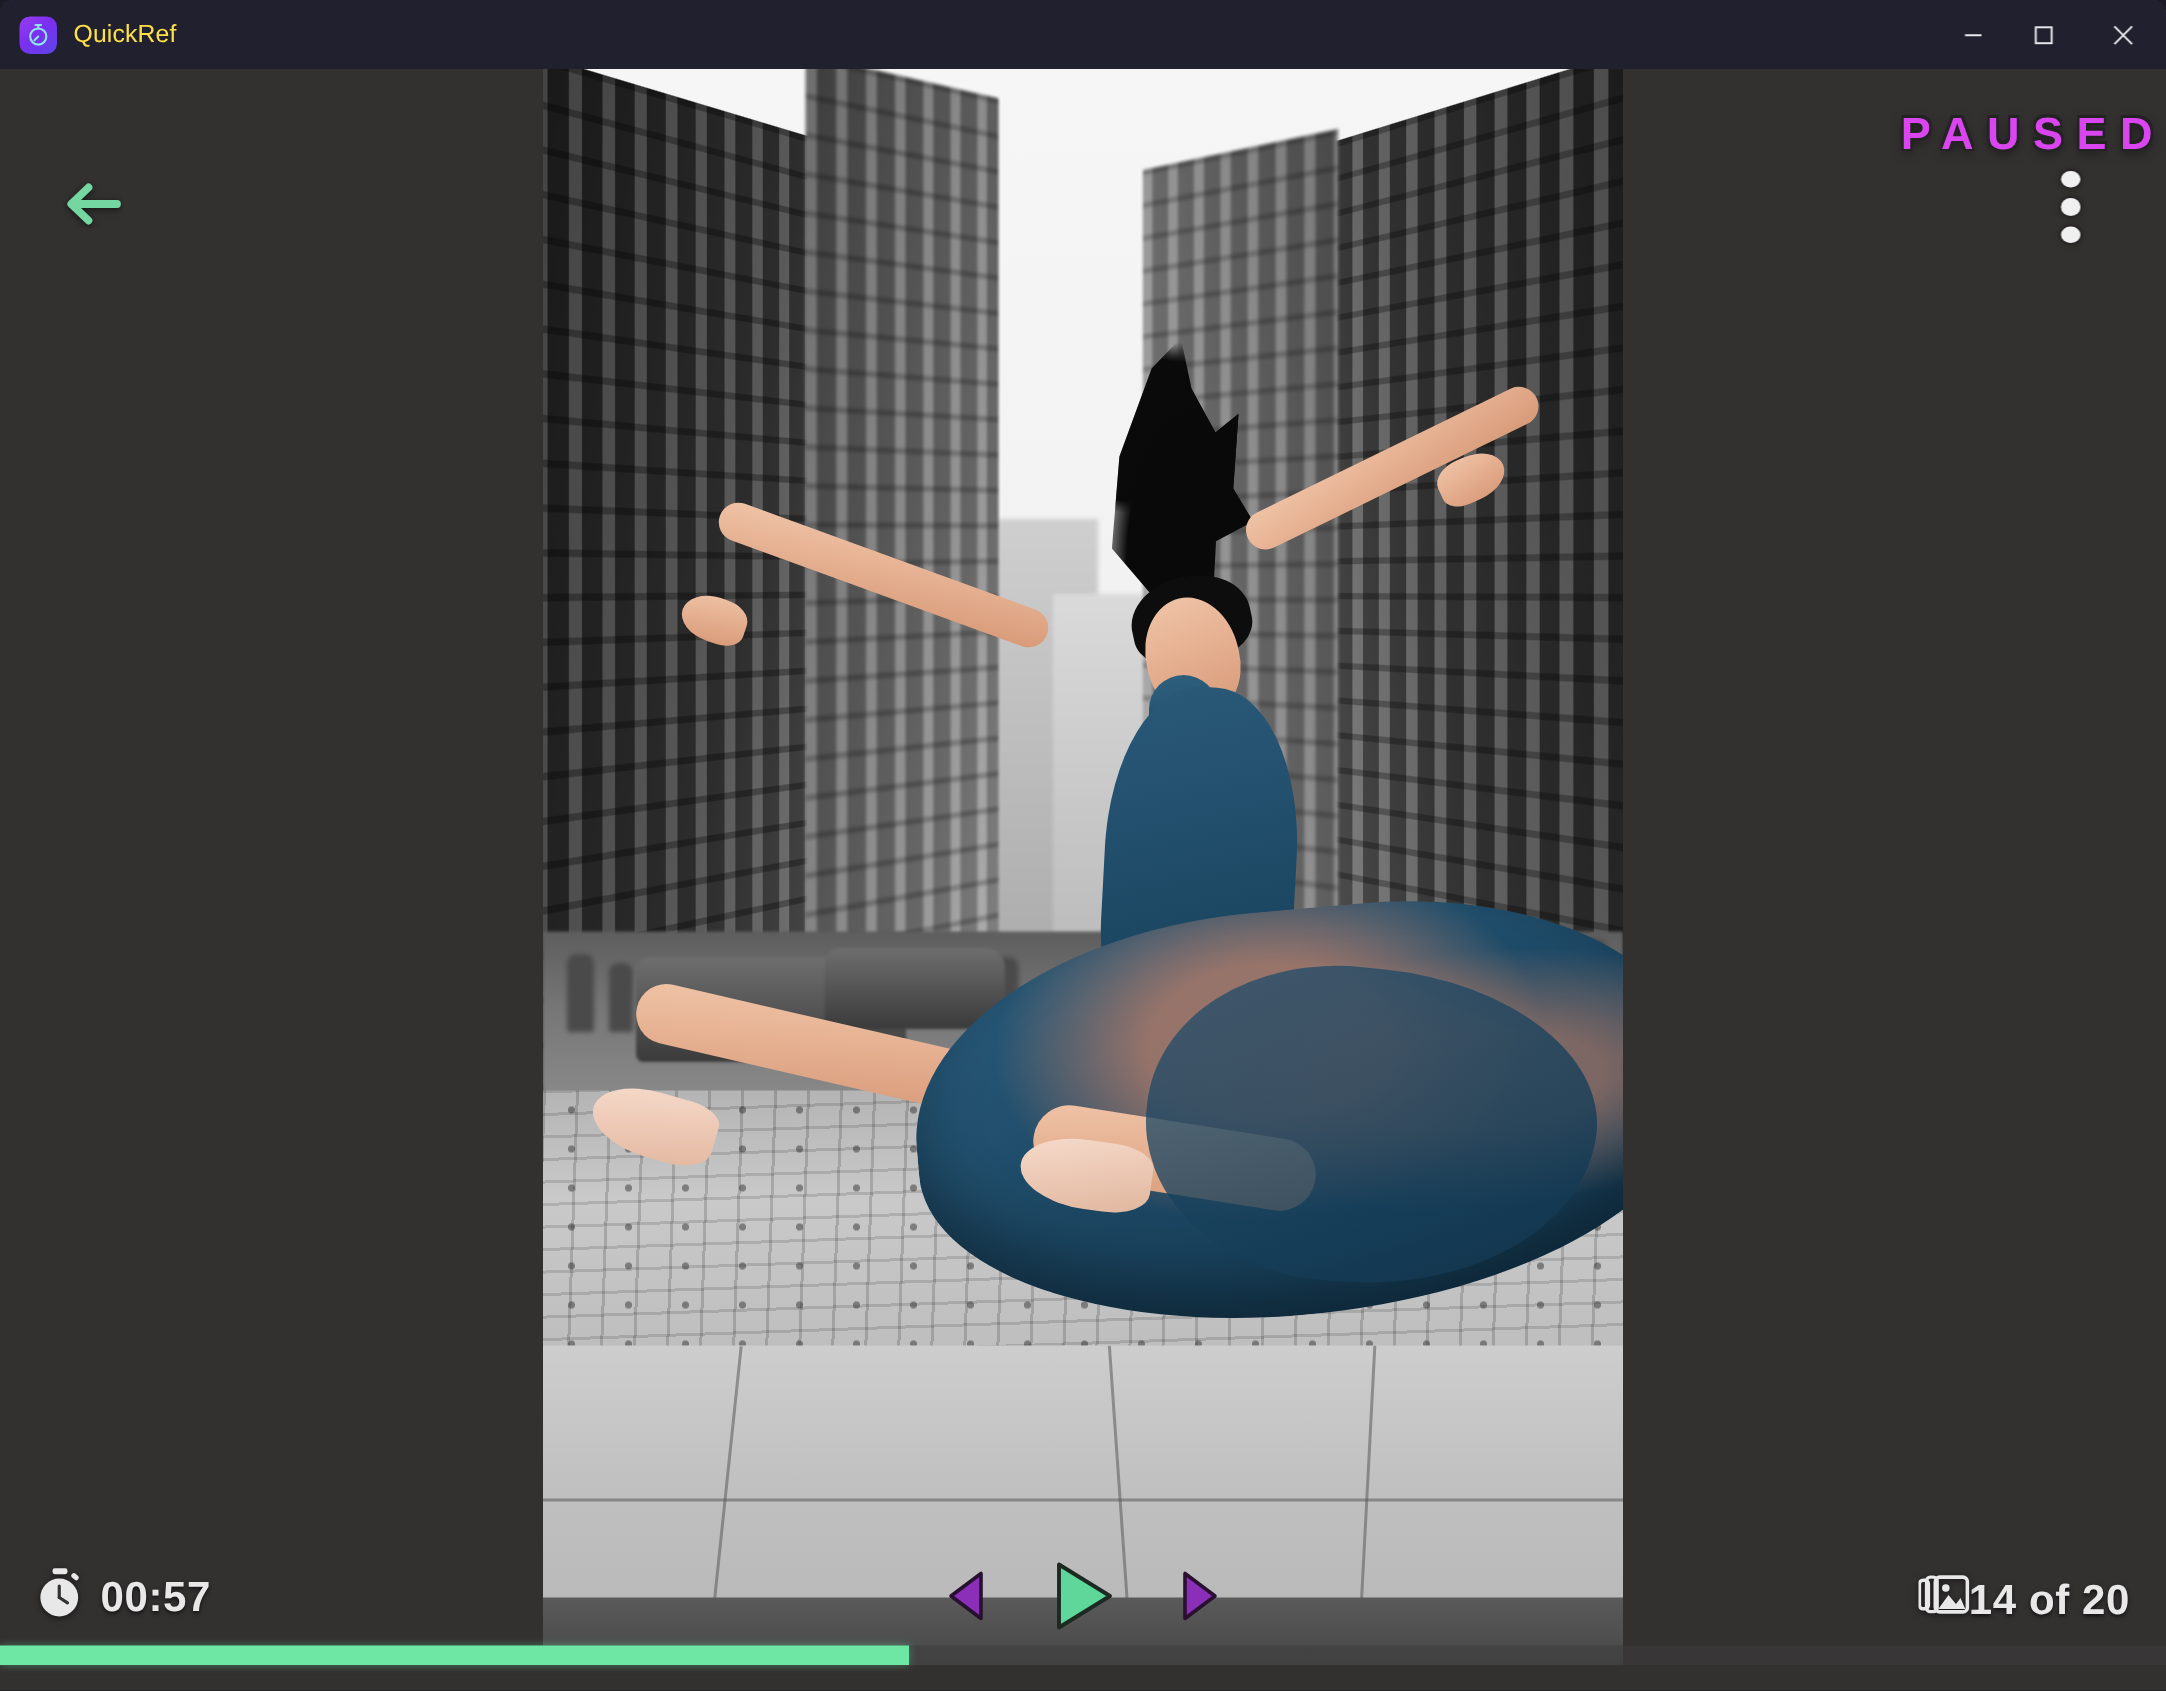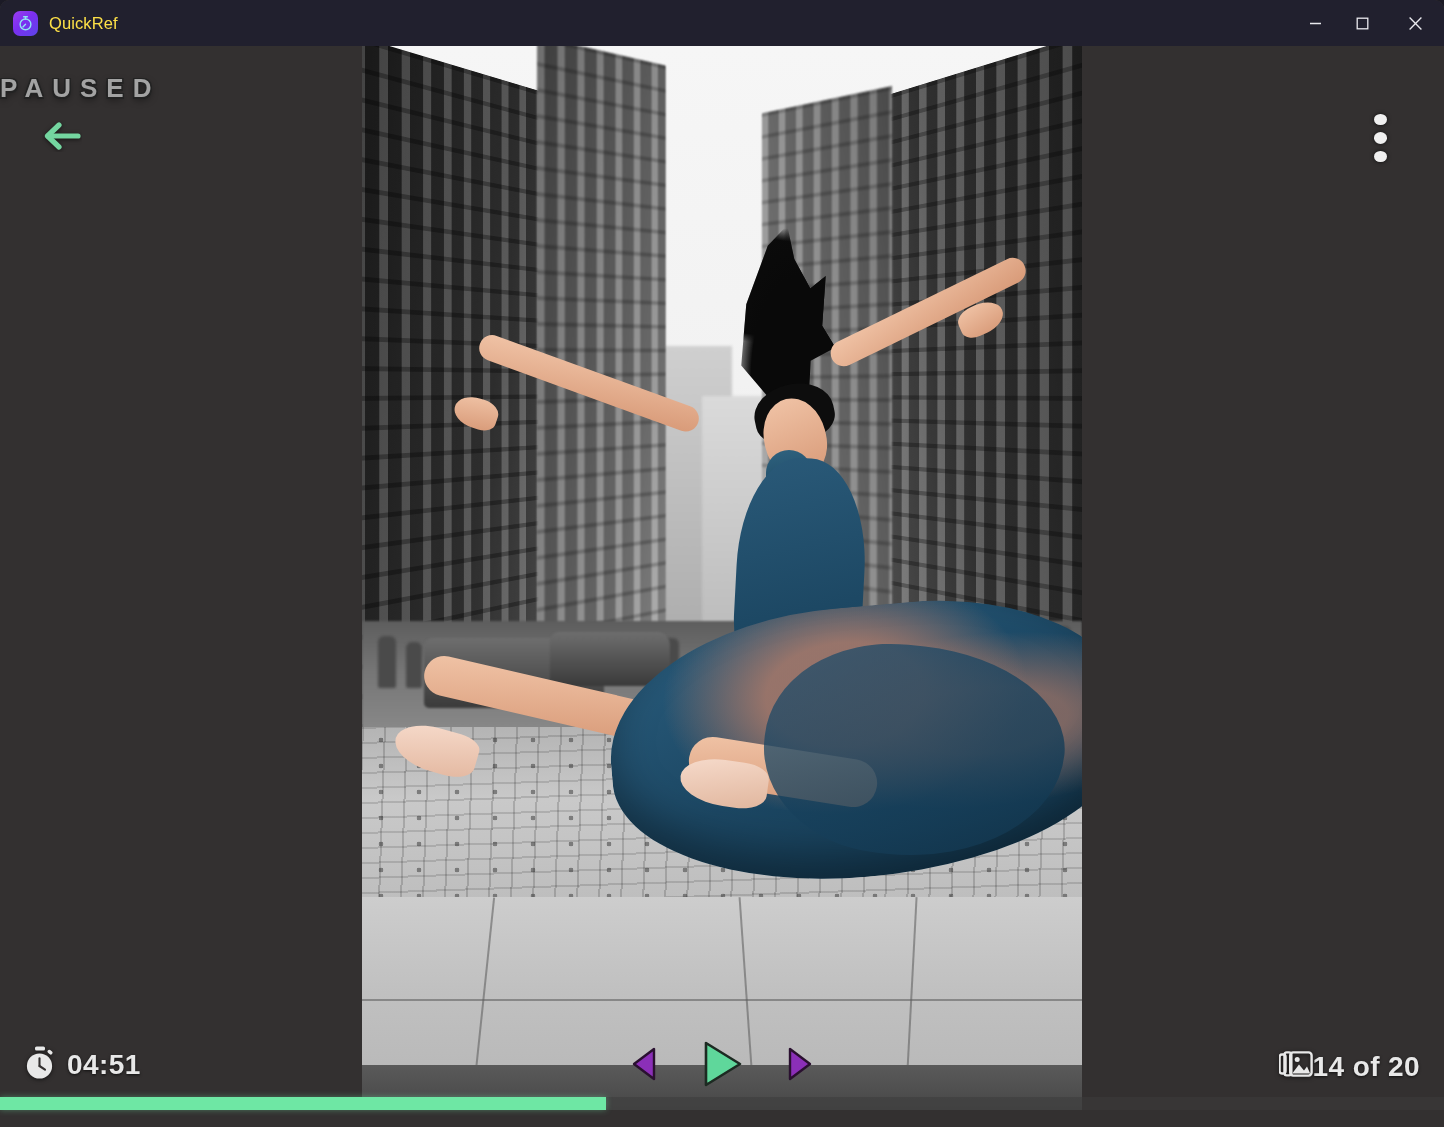--- a/index.html
+++ b/index.html
@@ -242,22 +242,22 @@
   .d-shoe-r{
     position:absolute; left:318px; top:714px; width:88px; height:46px;
     background:linear-gradient(165deg,#f7dccd,#e0b59c);
     border-radius:48% 30% 34% 52%;
     transform:rotate(8deg);
   }
 
   
   #paused-label{
     position:absolute; top:27px; left:0; width:100%;
-    text-align:left; color:#a3a3a3;
-    font-size:26px; font-weight:bold; letter-spacing:9px;
+    text-align:right; color:#d946ef;
+    font-size:30px; font-weight:bold; letter-spacing:9px;
     text-shadow:
       -1.5px -1.5px 0 #232323, 1.5px -1.5px 0 #232323,
       -1.5px 1.5px 0 #232323, 1.5px 1.5px 0 #232323,
       0 3px 7px rgba(0,0,0,.55);
     z-index:20;
   }
 
   #back-button{
     position:absolute; left:39px; top:70px; width:46px; height:44px;
     display:flex; align-items:center; justify-content:center; z-index:30;
@@ -422,21 +422,21 @@
     <div id="timer-display">
       <span>
         <svg width="32" height="34" viewBox="0 0 32 34" style="filter:drop-shadow(0 1px 2px rgba(0,0,0,.6))">
           <rect x="11" y="0.5" width="10" height="4" rx="1.6" fill="#e8e8e8"></rect>
           <rect x="23.4" y="4.4" width="5.4" height="3.4" rx="1.5" fill="#e8e8e8" transform="rotate(40 26 6)"></rect>
           <circle cx="15.5" cy="20" r="12.6" fill="#e8e8e8"></circle>
           <line x1="15.5" y1="20" x2="15.5" y2="12.4" stroke="#333030" stroke-width="2.1" stroke-linecap="round"></line>
           <line x1="15.5" y1="20" x2="21" y2="23.6" stroke="#333030" stroke-width="2.1" stroke-linecap="round"></line>
         </svg>
       </span>
-      <span id="timer-text">04:51</span>
+      <span id="timer-text">00:57</span>
     </div>
 
     <div id="transport">
       <div>
         <svg class="nav-tri" width="26" height="34" viewBox="0 0 26 34">
           <polygon points="23,2 23,32 3,17" fill="#8b2fb8" stroke="#2a1030" stroke-width="2.4" stroke-linejoin="round"></polygon>
         </svg>
       </div>
       <div>
         <svg class="nav-tri" width="46" height="48" viewBox="0 0 46 48">

